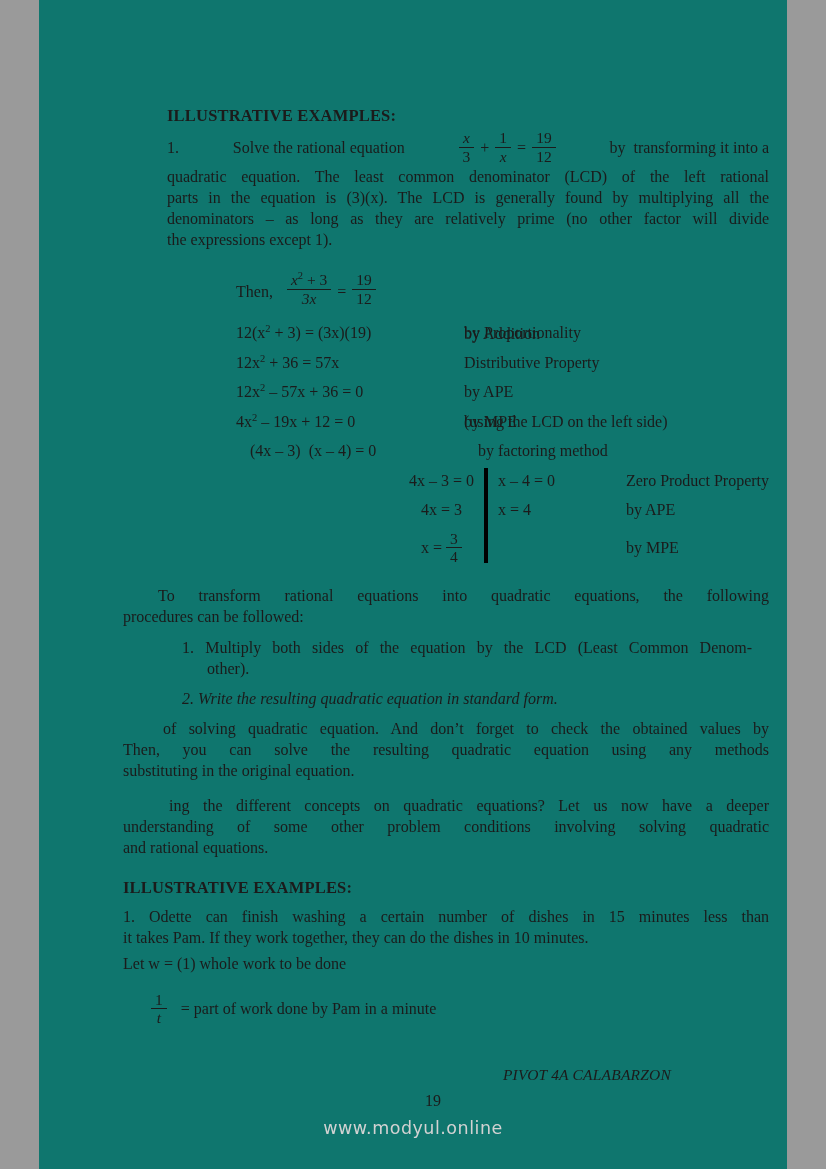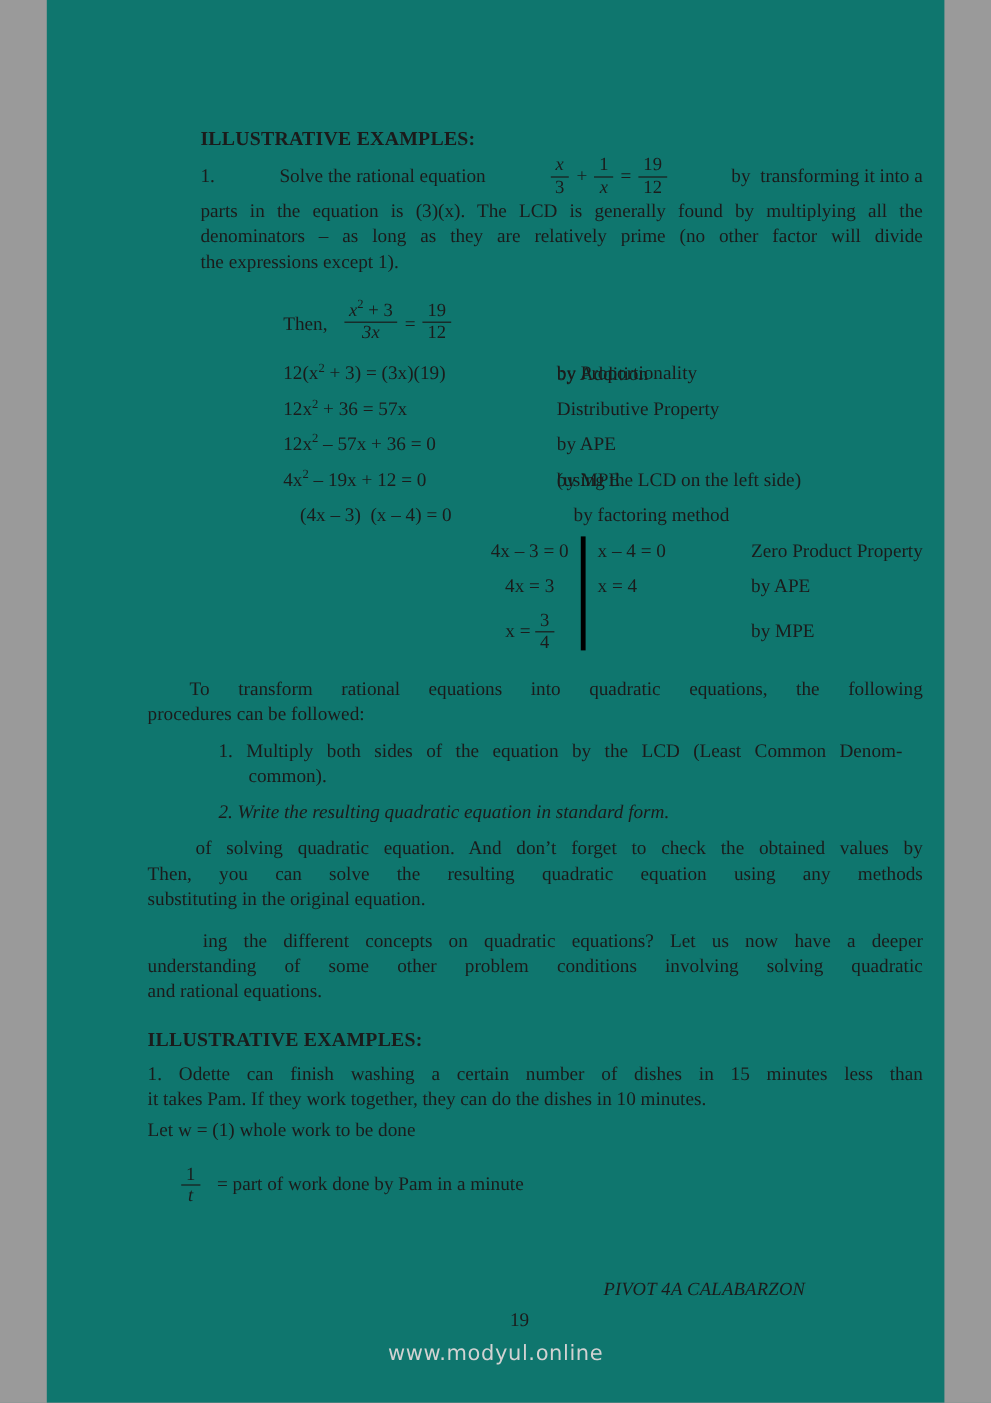--- a/index.html
+++ b/index.html
@@ -131,20 +131,21 @@
             <span class="den it">x</span>
           </span>
           <span class="op">=</span>
           <span class="frac">
             <span class="num">19</span>
             <span class="den">12</span>
           </span>
         </span>
         <span>by  transforming it into a</span>
       </div>
+      <div class="line just">quadratic equation. The least common denominator (LCD) of the left rational</div>
       <div class="line just">parts in the equation is (3)(x). The LCD is generally found by multiplying all the</div>
       <div class="line just">denominators – as long as they are relatively prime (no other factor will divide</div>
       <div class="line">the expressions except 1).</div>
     </div>
 
     <div class="worked">
 
       <div class="wrow row1">
         <div class="wleft">
           <span class="then">Then,</span>
@@ -215,21 +216,21 @@
     </div>
 
     <div class="para p2">
       <div class="line just">To transform rational equations into quadratic equations, the following</div>
       <div class="line">procedures can be followed:</div>
     </div>
 
     <div class="list">
       <div class="li">
         <div class="line just">1. Multiply both sides of the equation by the LCD (Least Common Denom-</div>
-        <div class="line wrapline">common).</div>
+        <div class="line wrapline">other).</div>
       </div>
       <div class="li li2">
         <div class="line">2. Write the resulting quadratic equation in standard form.</div>
       </div>
     </div>
 
     <div class="para p3">
       <div class="line just">of solving quadratic equation. And don’t forget to check the obtained values by</div>
       <div class="line just">Then, you can solve the resulting quadratic equation using any methods</div>
       <div class="line">substituting in the original equation.</div>

